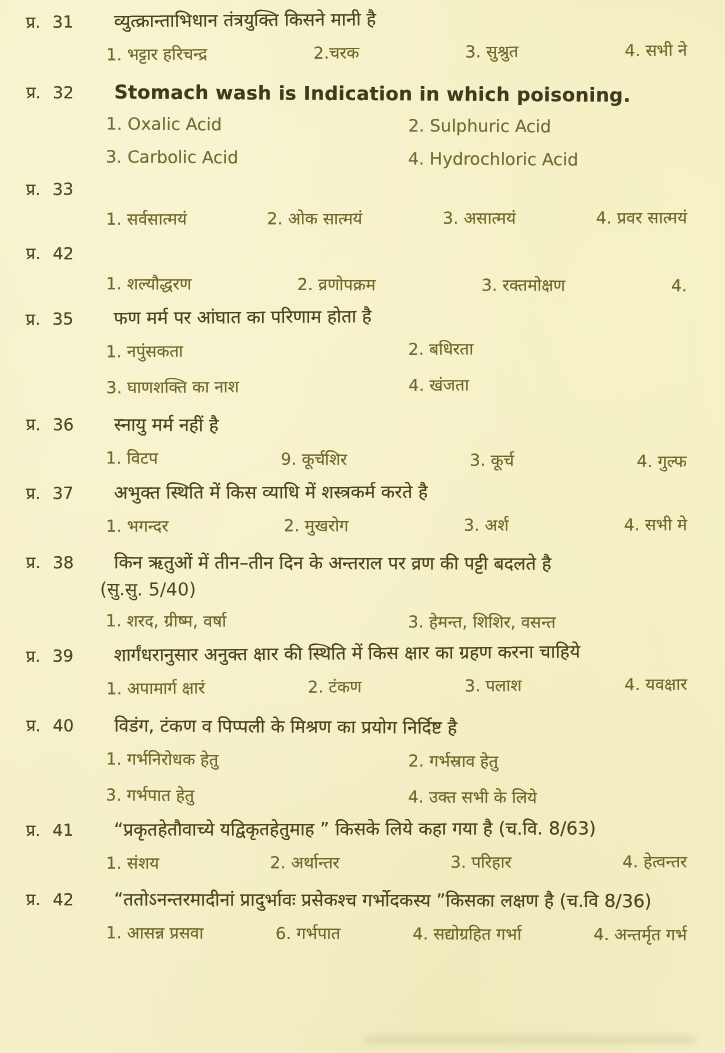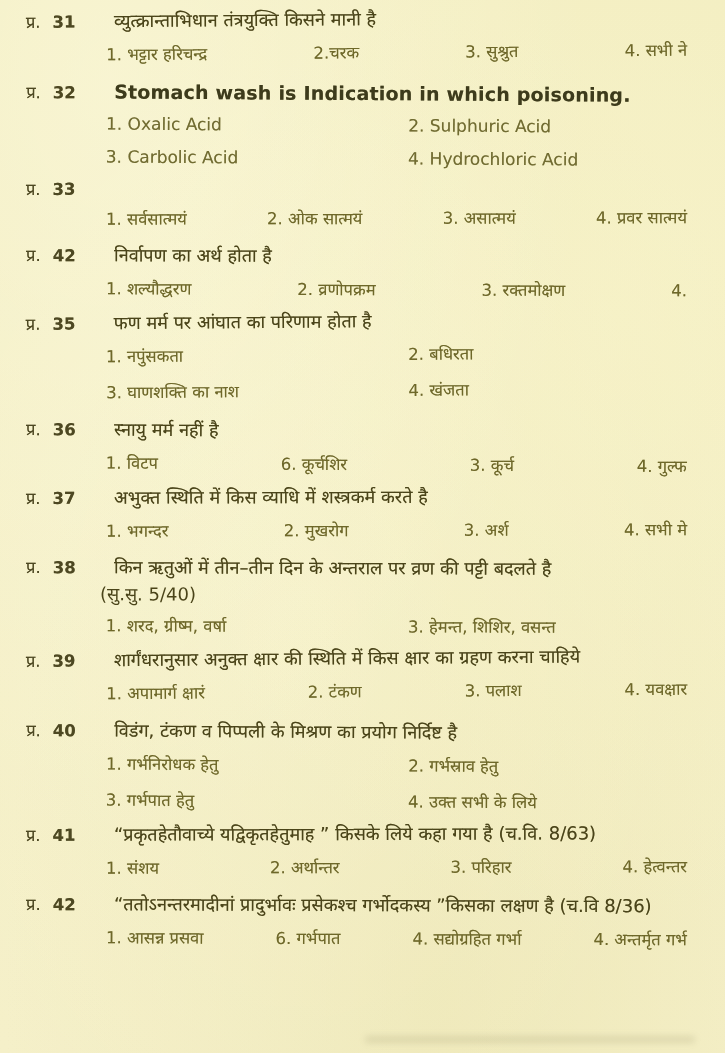--- a/index.html
+++ b/index.html
@@ -17,21 +17,21 @@
   }
   .page{padding:8px 8px 0 12px;}
   .question{margin-bottom:7px;transform-origin:0 50%;}
   .question:nth-child(4n+1){transform:rotate(-0.45deg);}
   .question:nth-child(4n+2){transform:rotate(0.35deg);}
   .question:nth-child(4n+3){transform:rotate(-0.15deg);}
   .question:nth-child(4n+4){transform:rotate(0.2deg);}
   .q-head{display:flex;align-items:baseline;}
   .q-label{flex:0 0 88px;font-size:16.5px;white-space:nowrap;padding-left:14px;color:#4d4822;
            text-shadow:0 0 .5px rgba(80,75,35,.55);}
-  .q-label .q-num{margin-left:12px;font-weight:bold;}
+  .q-label .q-num{margin-left:12px;}
   .q-text{font-size:18px;line-height:1.55;padding-right:2px;color:#4a4419;
           text-shadow:0 0 .5px rgba(80,75,35,.5);}
   .q-text-2{margin-left:88px;font-size:18px;color:#4a4419;line-height:1.4;}
   .option-list{margin:7px 30px 11px 94px;}
   .opts-row .option-list{display:flex;justify-content:space-between;align-items:baseline;}
   .opts-grid .option-list{display:grid;grid-template-columns:1.07fr 1fr;row-gap:13px;column-gap:4px;}
   .q-option{font-size:16.5px;color:#6e6829;white-space:nowrap;
             text-shadow:0 0 .6px rgba(110,105,55,.45);}
   .q-bold .q-text{font-weight:bold;font-size:19px;color:#3d3b1c;letter-spacing:.2px;}
   .q-bold .q-option{font-size:17px;color:#716c31;}
@@ -80,21 +80,20 @@
           <span class="q-option">1. सर्वसात्मयं</span>
           <span class="q-option">2. ओक सात्मयं</span>
           <span class="q-option">3. असात्मयं</span>
           <span class="q-option">4. प्रवर सात्मयं</span>
         </div>
   </div>
 
   <div class="question opts-row">
     <div class="q-head">
       <span class="q-label"><span class="q-lab">प्र.</span><span class="q-num">42</span></span>
-      <span class="q-text">निर्वापण का अर्थ होता है</span>
     </div>
 
     <div class="option-list">
           <span class="q-option">1. शल्यौद्धरण</span>
           <span class="q-option">2. व्रणोपक्रम</span>
           <span class="q-option">3. रक्तमोक्षण</span>
           <span class="q-option">4.</span>
         </div>
   </div>
 
@@ -113,21 +112,21 @@
   </div>
 
   <div class="question opts-row">
     <div class="q-head">
       <span class="q-label"><span class="q-lab">प्र.</span><span class="q-num">36</span></span>
       <span class="q-text">स्नायु मर्म नहीं है</span>
     </div>
 
     <div class="option-list">
           <span class="q-option">1. विटप</span>
-          <span class="q-option">6. कूर्चशिर</span>
+          <span class="q-option">9. कूर्चशिर</span>
           <span class="q-option">3. कूर्च</span>
           <span class="q-option">4. गुल्फ</span>
         </div>
   </div>
 
   <div class="question opts-row">
     <div class="q-head">
       <span class="q-label"><span class="q-lab">प्र.</span><span class="q-num">37</span></span>
       <span class="q-text">अभुक्त स्थिति में किस व्याधि में शस्त्रकर्म करते है</span>
     </div>

